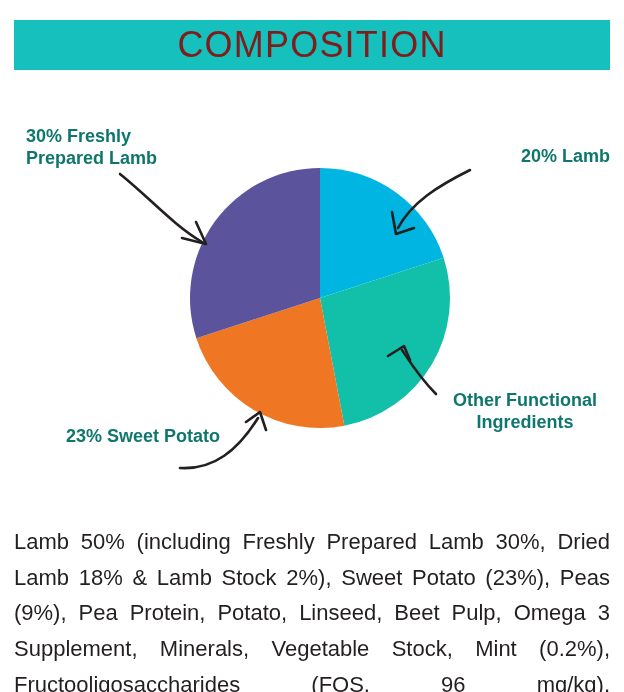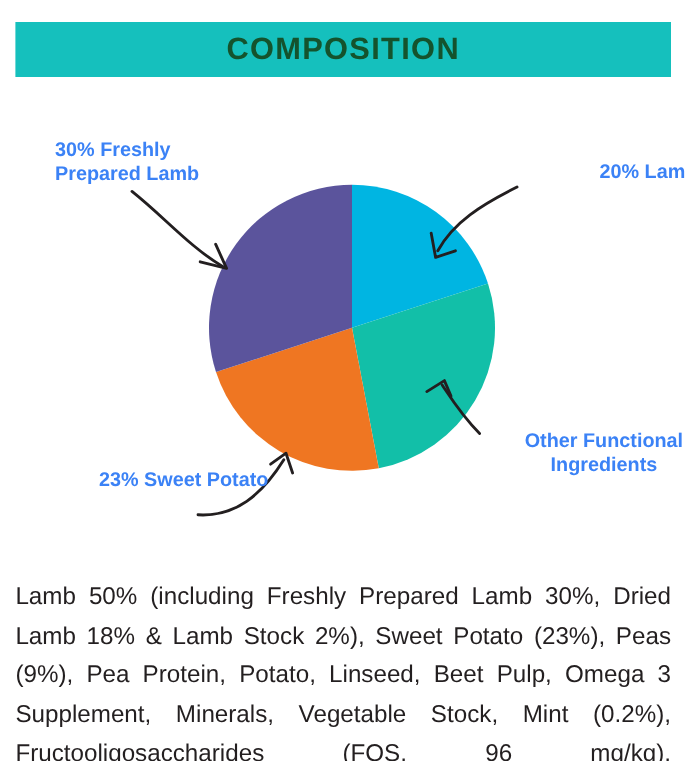--- a/index.html
+++ b/index.html
@@ -22,23 +22,23 @@
     left: 14px;
     top: 20px;
     width: 596px;
     height: 50px;
     background: #15c0bd;
     display: flex;
     align-items: center;
     justify-content: center;
   }
   .header-title {
-    color: #14532d;
-    font-size: 28px;
-    font-weight: bold;
+    color: #7f1d1d;
+    font-size: 36px;
+    font-weight: normal;
     letter-spacing: 1.2px;
   }
 
   
   .chart-area {
     position: absolute;
     left: 0;
     top: 78px;
     width: 624px;
     height: 432px;
@@ -47,22 +47,21 @@
     position: absolute;
     left: 0;
     top: 0;
   }
 
   .callout {
     position: absolute;
     font-size: 18px;
     font-weight: bold;
     line-height: 1.22;
-    color: #3b82f6;
-    margin-left: 24px;
+    color: #0f766e;
   }
   .callout.right { text-align: right; }
   .callout.left  { text-align: left; }
 
   #label-freshly-lamb { left: 26px;  top: 48px;  width: 180px; text-align: left; }
   #label-lamb20       { left: 460px; top: 68px;  width: 150px; text-align: right; }
   #label-other        { left: 440px; top: 312px; width: 170px; text-align: center; }
   #label-sweet-potato { left: 60px;  top: 348px; width: 160px; }
 
   

